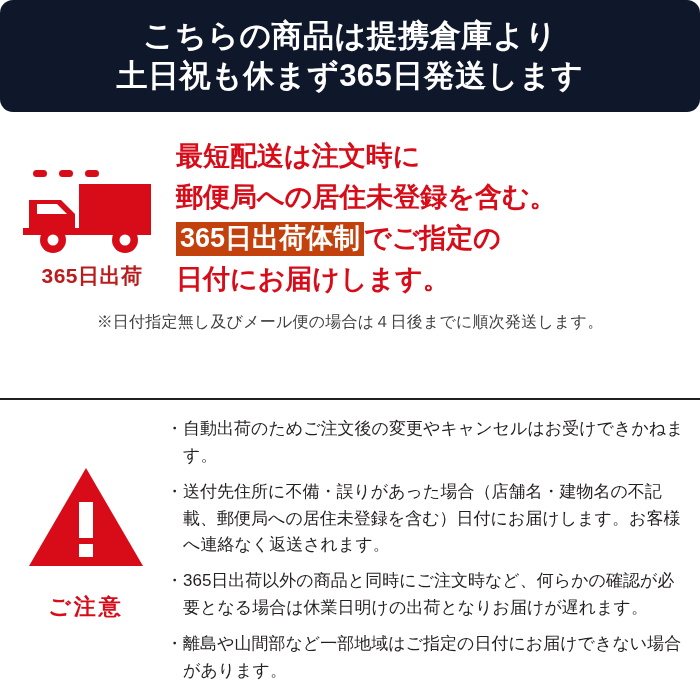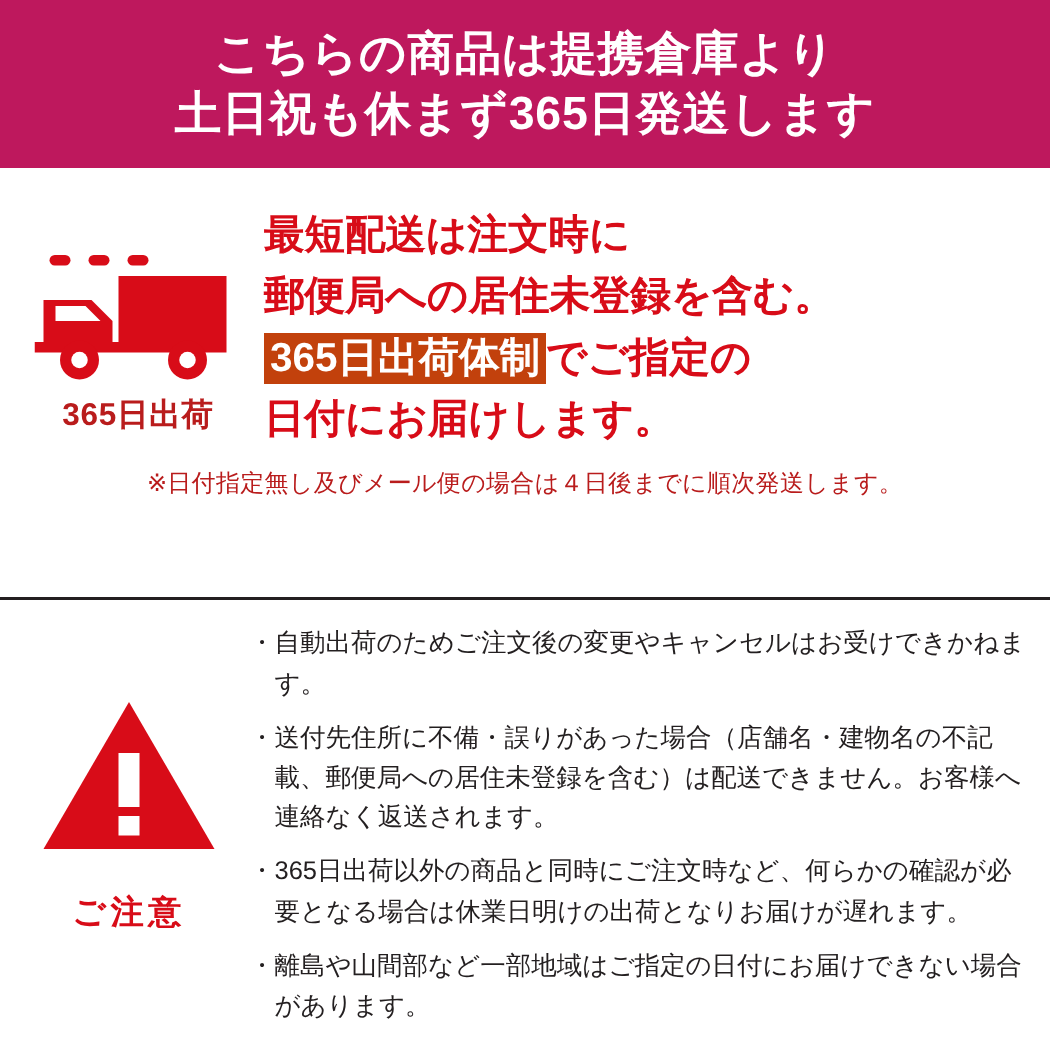--- a/index.html
+++ b/index.html
@@ -16,30 +16,31 @@
     background: #ffffff;
     position: relative;
     overflow: hidden;
     box-sizing: border-box;
     display: flex;
     flex-direction: column;
   }
 
   
   .header {
-    background: #be185d;
+    background: #0f172a;
     color: #ffffff;
     height: 112px;
     flex: 0 0 112px;
     display: flex;
     flex-direction: column;
     align-items: center;
     justify-content: center;
     gap: 2px;
     letter-spacing: 0.5px;
+    border-radius: 13px;
   }
   .header-line {
     font-size: 31px;
     font-weight: bold;
     line-height: 1.22;
     white-space: nowrap;
   }
 
   
   .ship {
@@ -85,25 +86,26 @@
     line-height: 1.52;
     white-space: nowrap;
   }
   .hl {
     background: #c2410c;
     color: #ffffff;
     padding: 1px 4px 3px 4px;
   }
   .ship-note {
     font-size: 16px;
-    color: #b91c1c;
+    color: #404040;
     text-align: center;
     padding: 12px 12px 0 12px;
     letter-spacing: 0.2px;
     white-space: nowrap;
+    font-family: Liberation Mono, monospace;
   }
 
   
   .caution {
     flex: 1 1 auto;
     display: flex;
     flex-direction: row;
     padding: 14px 10px 10px 6px;
     box-sizing: border-box;
   }
@@ -205,21 +207,21 @@
       <div class="caution-label">ご注意</div>
     </div>
 
     <div class="caution-list">
       <div class="caution-item">
         <span class="bullet">・</span>
         <span class="caution-text">自動出荷のためご注文後の変更やキャンセルはお受けできかねます。</span>
       </div>
       <div class="caution-item">
         <span class="bullet">・</span>
-        <span class="caution-text">送付先住所に不備・誤りがあった場合（店舗名・建物名の不記載、郵便局への居住未登録を含む）は配送できません。お客様へ連絡なく返送されます。</span>
+        <span class="caution-text">送付先住所に不備・誤りがあった場合（店舗名・建物名の不記載、郵便局への居住未登録を含む）日付にお届けします。お客様へ連絡なく返送されます。</span>
       </div>
       <div class="caution-item">
         <span class="bullet">・</span>
         <span class="caution-text">365日出荷以外の商品と同時にご注文時など、何らかの確認が必要となる場合は休業日明けの出荷となりお届けが遅れます。</span>
       </div>
       <div class="caution-item">
         <span class="bullet">・</span>
         <span class="caution-text">離島や山間部など一部地域はご指定の日付にお届けできない場合があります。</span>
       </div>
     </div>

